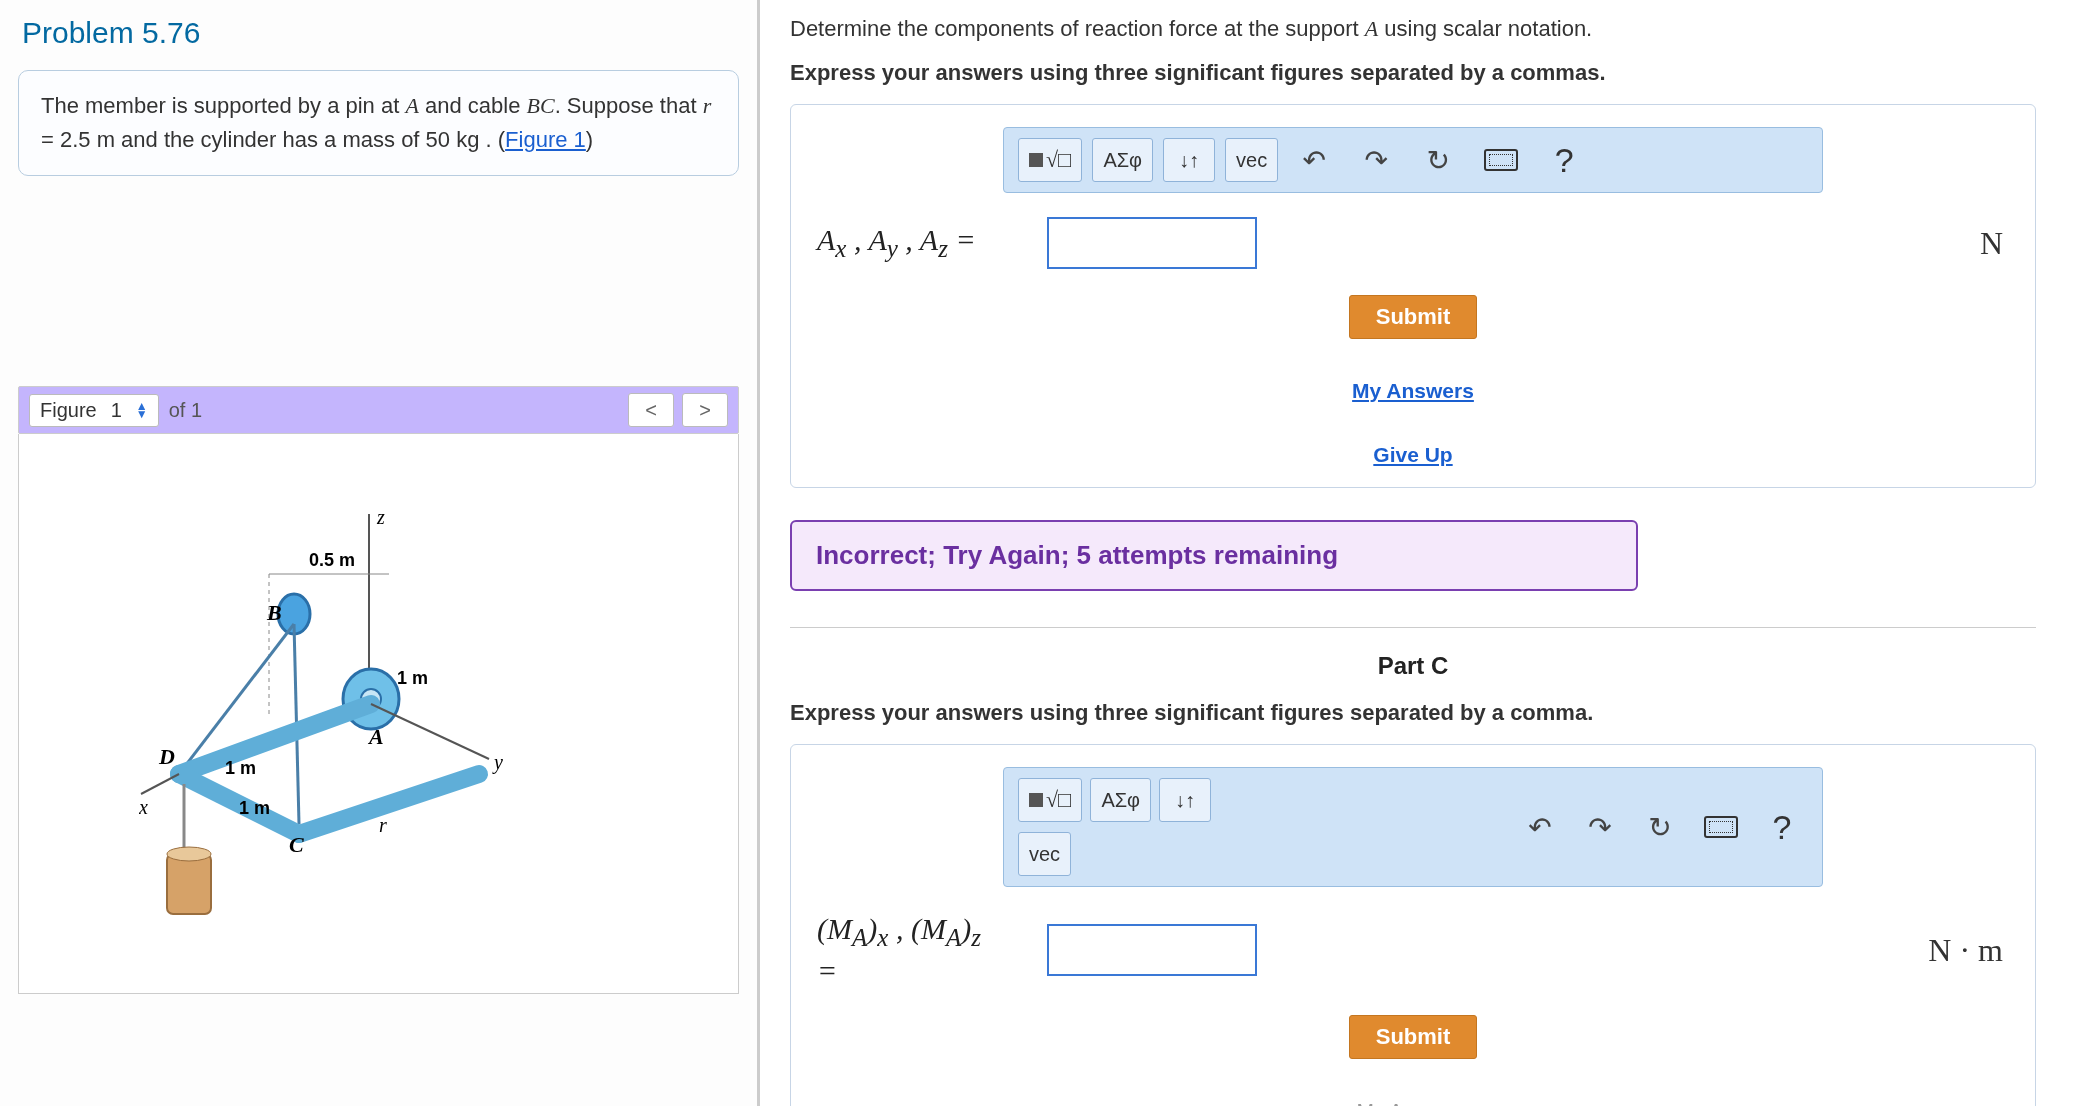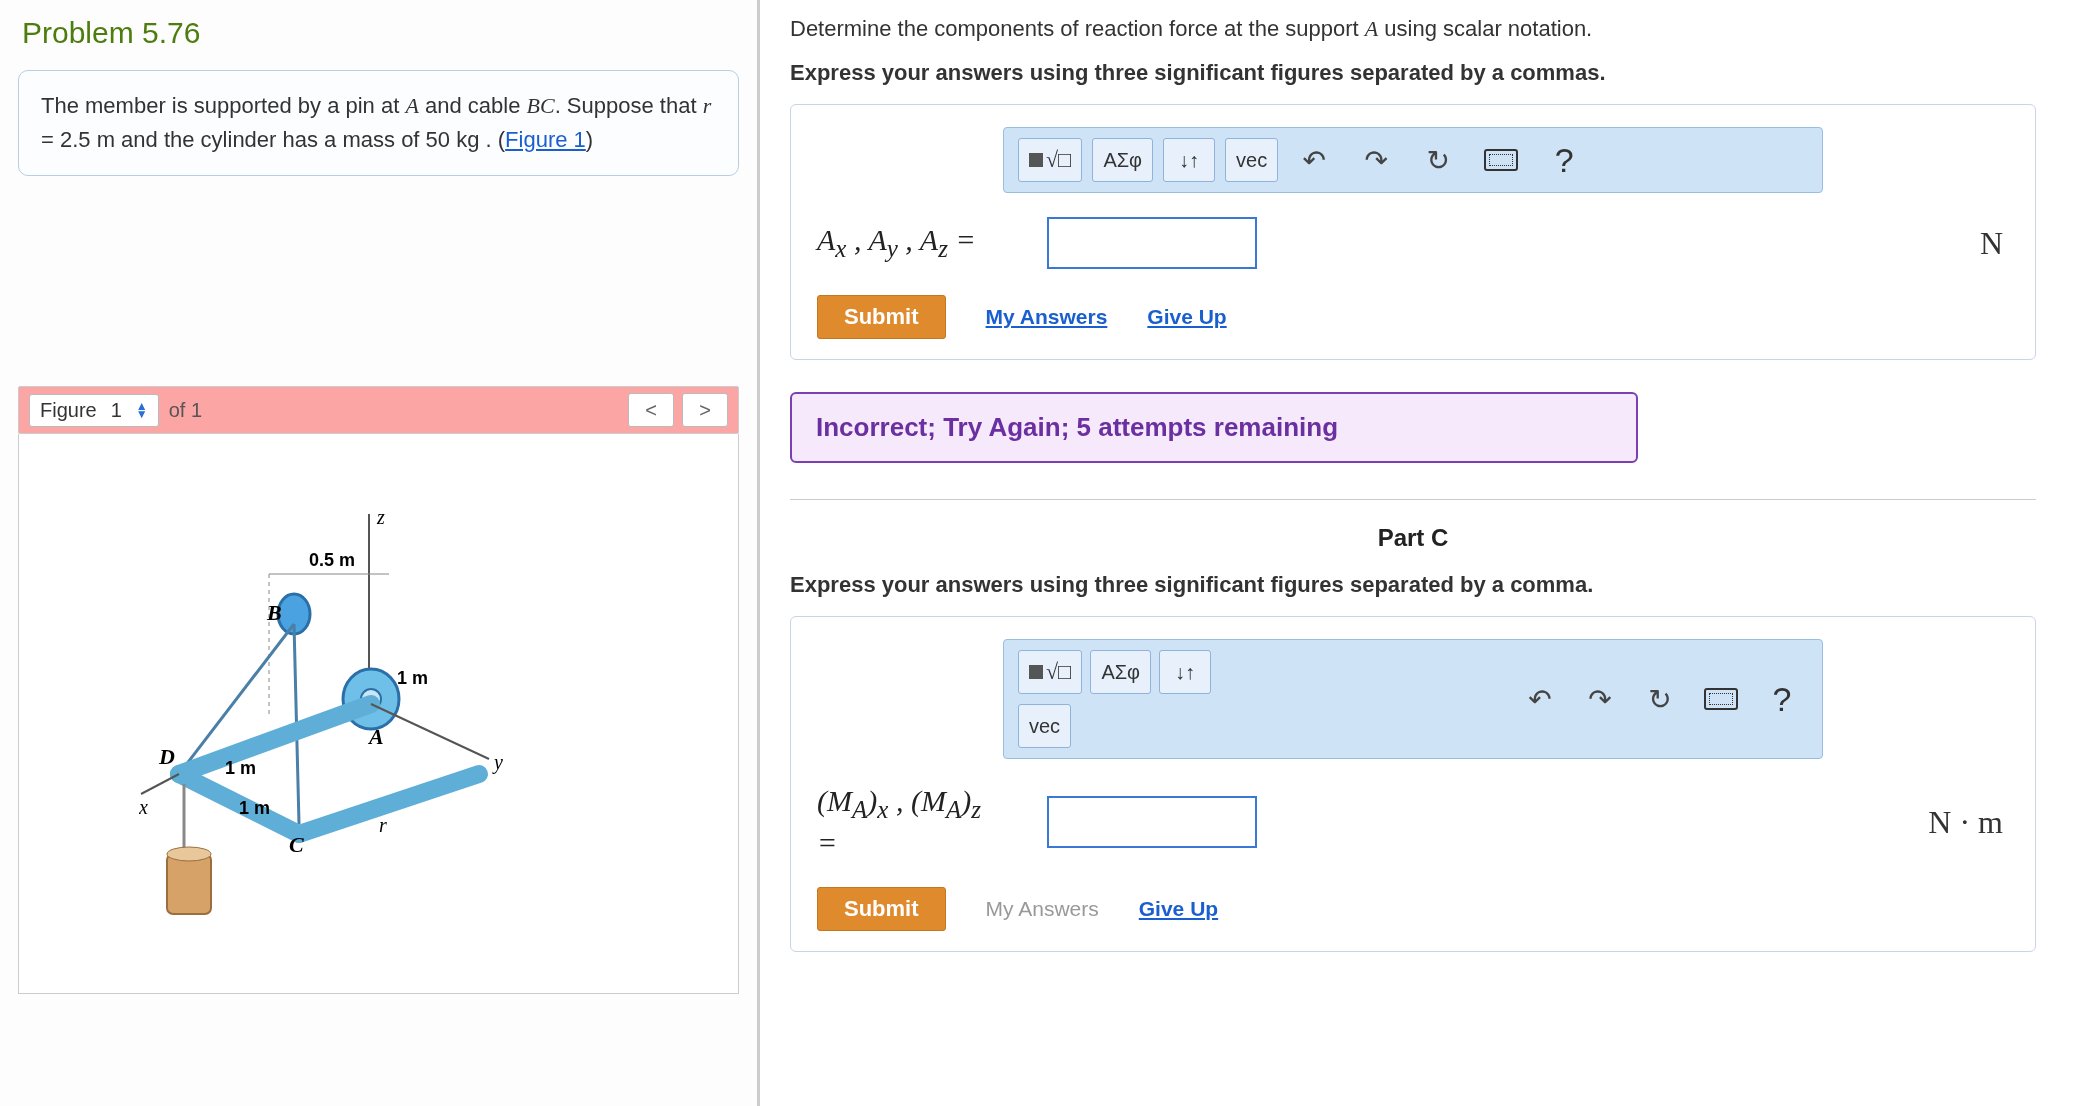--- a/index.html
+++ b/index.html
@@ -1,26 +1,26 @@
 <!DOCTYPE html>
 <html><head>
 <meta charset="utf-8">
 <style>
   * { box-sizing:border-box; margin:0; padding:0; }
   body { font-family:Arial,Helvetica,sans-serif; font-size:19px; color:#333; background:#fff; }
   .wrap { display:flex; width:2076px; height:1106px; }
   .left { width:760px; border-right:3px solid #ccc; padding:12px 18px 18px 18px; background:#fdfdfd; }
   .right { flex:1; padding:12px 40px 4px 30px; }
 
-  .prob-title { font-size:30px; font-weight:400; color:#4d7c0f; margin:4px 0 20px 4px; }
+  .prob-title { font-size:30px; font-weight:400; color:#0369a1; margin:4px 0 20px 4px; }
   .prob-box { border:1px solid #b8cde0; background:#fcfdff; border-radius:10px; padding:18px 22px; font-size:22px; line-height:1.55; color:#333; margin-bottom:12px; }
   .serif { font-family:'Times New Roman',serif; font-style:italic; }
   .figlink { color:#1a5fd0; text-decoration:underline; }
 
-  .fig-bar { display:flex; align-items:center; background:#fca5a5; border:1px solid #ccc; border-radius:2px; padding:6px 10px; margin-top:210px; }
+  .fig-bar { display:flex; align-items:center; background:#c4b5fd; border:1px solid #ccc; border-radius:2px; padding:6px 10px; margin-top:210px; }
   .fig-drop { background:#fff; border:1px solid #bbb; border-radius:3px; padding:4px 10px; font-size:20px; display:flex; align-items:center; gap:14px; }
   .stepper { display:flex; flex-direction:column; line-height:8px; color:#2a6fd6; font-size:12px; }
   .fig-of { margin-left:10px; font-size:20px; color:#555; }
   .fig-nav { margin-left:auto; display:flex; gap:8px; }
   .nav-btn { width:46px; height:34px; border:1px solid #bbb; border-radius:3px; background:#fff; font-size:20px; color:#666; display:flex; align-items:center; justify-content:center; cursor:pointer; }
 
   .fig-area { border:1px solid #ccc; border-top:none; height:560px; display:flex; align-items:center; justify-content:center; background:#fff; }
 
   .instr { font-size:22px; color:#333; margin:4px 0 18px 0; }
   .bold { font-weight:bold; }
@@ -31,21 +31,21 @@
   .tbtn.plain { background:transparent; border:none; font-size:28px; color:#444; }
   .tbtn.help { background:transparent; border:none; font-size:34px; color:#333; }
   .kbd-icon { width:34px; height:22px; border:2px solid #333; border-radius:3px; position:relative; }
   .kbd-icon:before { content:""; position:absolute; inset:3px; border:1px dotted #333; }
 
   .ans-row { display:flex; align-items:center; gap:20px; margin-bottom:26px; }
   .ans-label { font-family:'Times New Roman',serif; font-size:30px; font-style:italic; color:#222; min-width:210px; }
   .ans-input { width:210px; height:52px; border:2px solid #3a78d6; background:#fff; }
   .unit { font-family:'Times New Roman',serif; font-size:32px; margin-left:auto; padding-right:6px; }
 
-  .btn-row { display:flex; align-items:center; gap:40px; }
+  .btn-row { display:flex; align-items:center; gap:40px;flex-direction:column; }
   .submit { background:#e08a2e; color:#fff; font-weight:bold; font-size:22px; border:1px solid #c47620; border-radius:3px; padding:8px 26px; cursor:pointer; }
   .linkbtn { color:#1a5fd0; text-decoration:underline; font-weight:bold; font-size:21px; cursor:pointer; }
   .linkbtn.muted { color:#999; text-decoration:none; font-weight:400; }
 
   .feedback { margin-top:24px; border:2px solid #7a3fb0; background:#f5e9fb; color:#6a2fa0; font-size:26px; font-weight:bold; border-radius:6px; padding:18px 24px; width:848px; }
 
   .section-divider { border:none; border-top:1px solid #ccc; margin:36px 0 24px 0; }
   .part-label { font-size:24px; font-weight:bold; color:#222; margin-bottom:20px;text-align:center; }
   .right-btns { display:flex; gap:8px; align-items:center; margin-left:auto; }
   .c-tool-wrap { display:flex; align-items:center; background:#cfe3f7; border:1px solid #99bde0; border-radius:4px; padding:10px 14px; width:820px; margin:0 auto 24px auto; }

